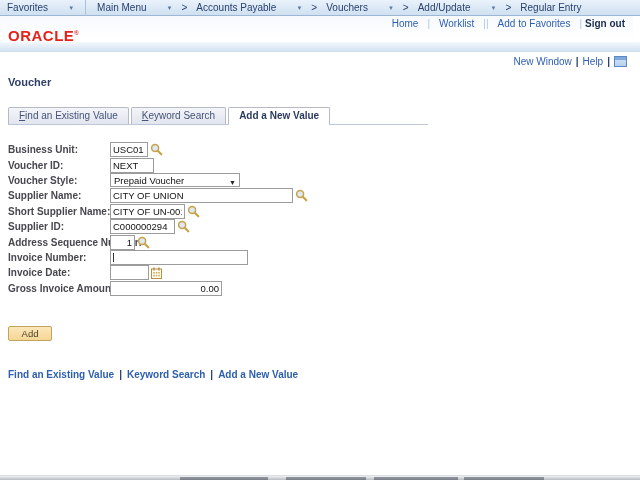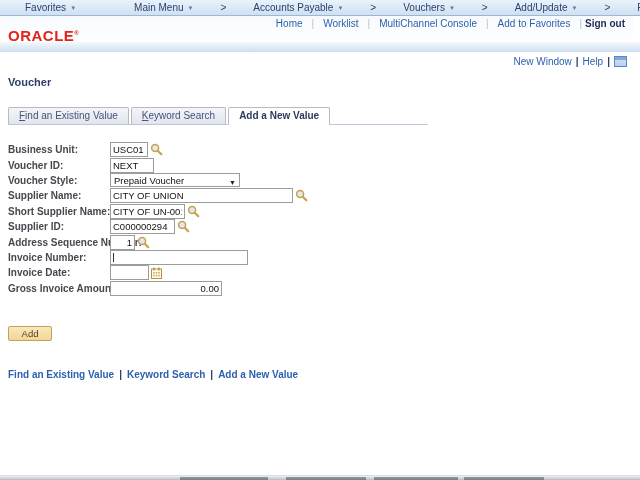--- a/index.html
+++ b/index.html
@@ -3,21 +3,21 @@
 <meta charset="utf-8">
 <style>
   * { margin:0; padding:0; box-sizing:border-box; }
   html,body { width:640px; height:480px; background:#fff; overflow:hidden; }
   body { font-family:"Liberation Sans", sans-serif; position:relative; }
 
   
   .topnav { position:absolute; top:0; left:0; width:640px; height:16px;
     background:linear-gradient(#eaf2fb,#cfe0f1); border-bottom:1px solid #9db8d6;
     display:flex; align-items:center; font-size:10px; color:#29426e; }
-  .tn-item { padding:0 25px; display:flex; align-items:center; gap:4px; cursor:default; white-space:nowrap; }
+  .tn-item { padding:0 7px; display:flex; align-items:center; gap:20px; cursor:default; white-space:nowrap; }
   .caret-down { font-size:6px; color:#5f7ba3; line-height:1; }
   .tn-divider { width:1px; height:16px; background:#aac2dc; margin:0 4px; }
   .tn-sep { margin:0 2px; color:#29426e; }
 
   
   .hdr { position:absolute; top:16px; left:0; width:633px; height:26px; background:linear-gradient(#f7fafd,#ffffff); }
   .hdr-links { position:absolute; top:2px; right:8px; display:flex; align-items:center; font-size:10px; white-space:nowrap; }
   .hdr-link { color:#2d5fae; padding:0 9px; text-decoration:none; }
   .hdr-sep { color:#b4c6da; }
   .signout { color:#1c2c50; font-weight:bold; padding-left:3px; }
@@ -109,21 +109,20 @@
       <span class="tn-item">Regular Entry</span>
     </span>
 </div>
 
 <div class="hdr">
   <div class="hdr-links">
       <span class="hdr-link">Home</span>
       <span class="hdr-sep">|</span>
       <span class="hdr-link">Worklist</span>
       <span class="hdr-sep">|</span>
-      <span class="hdr-link">MultiChannel Console</span>
       <span class="hdr-sep">|</span>
       <span class="hdr-link">Add to Favorites</span>
       <span class="hdr-sep">|</span>
       <span class="signout">Sign out</span>
     </div>
   <div class="logo"><span>ORACLE</span><sup>®</sup></div>
 </div>
 <div class="band"></div>
 
 <div class="pagebar">

